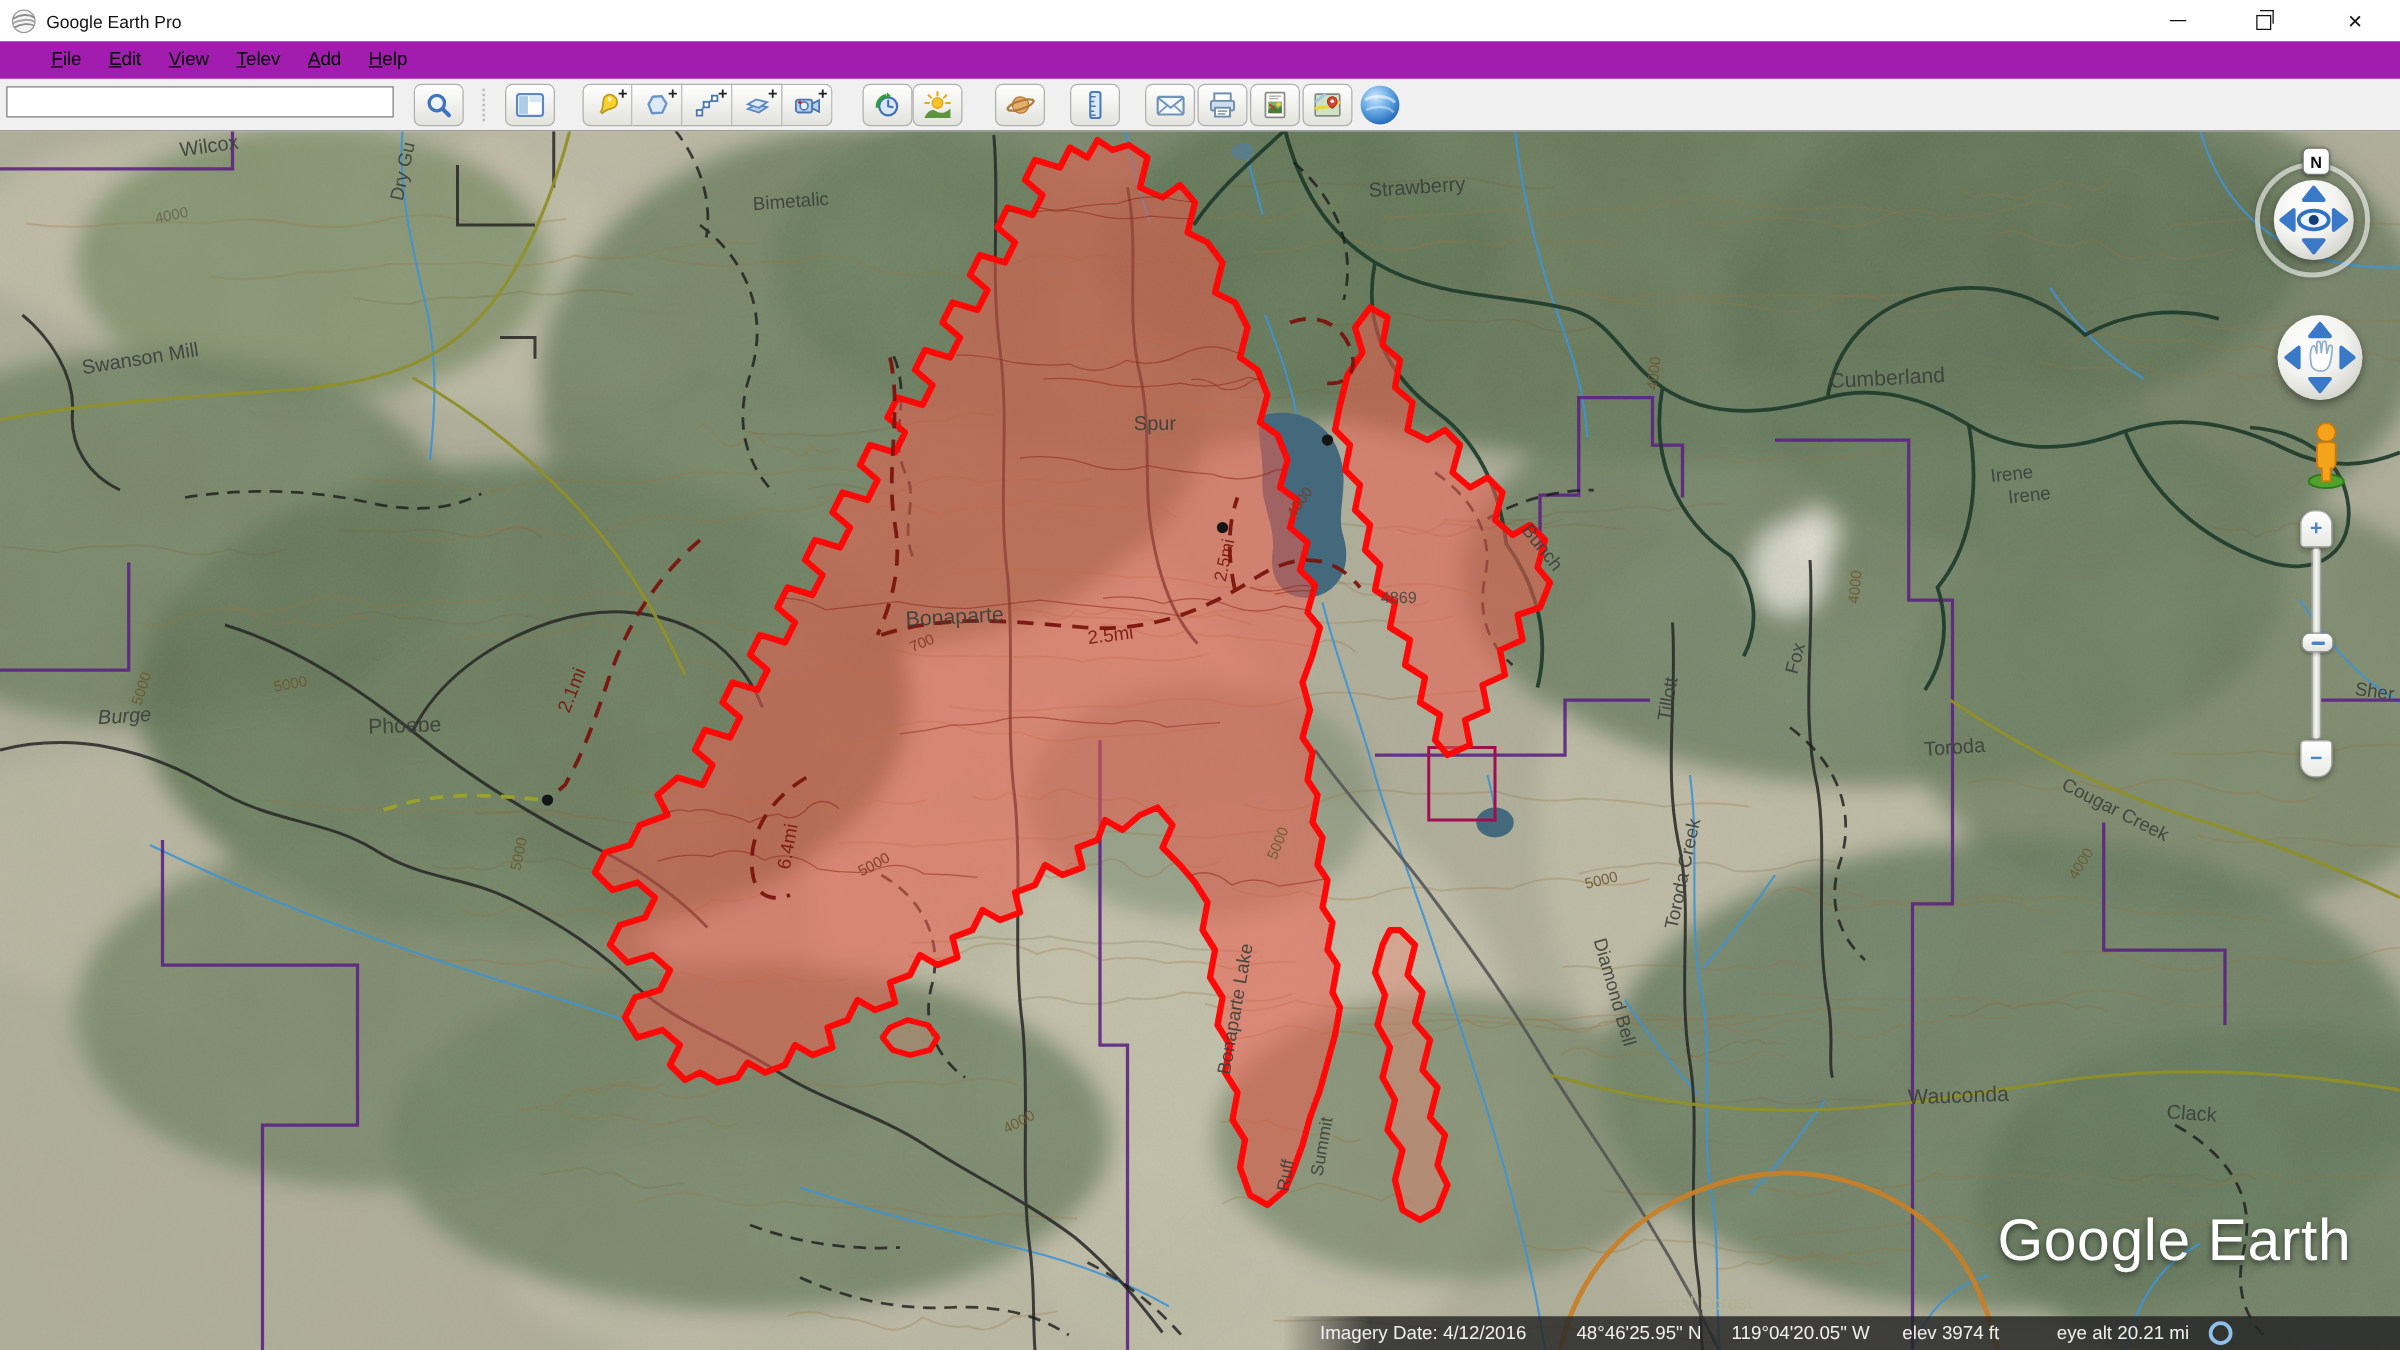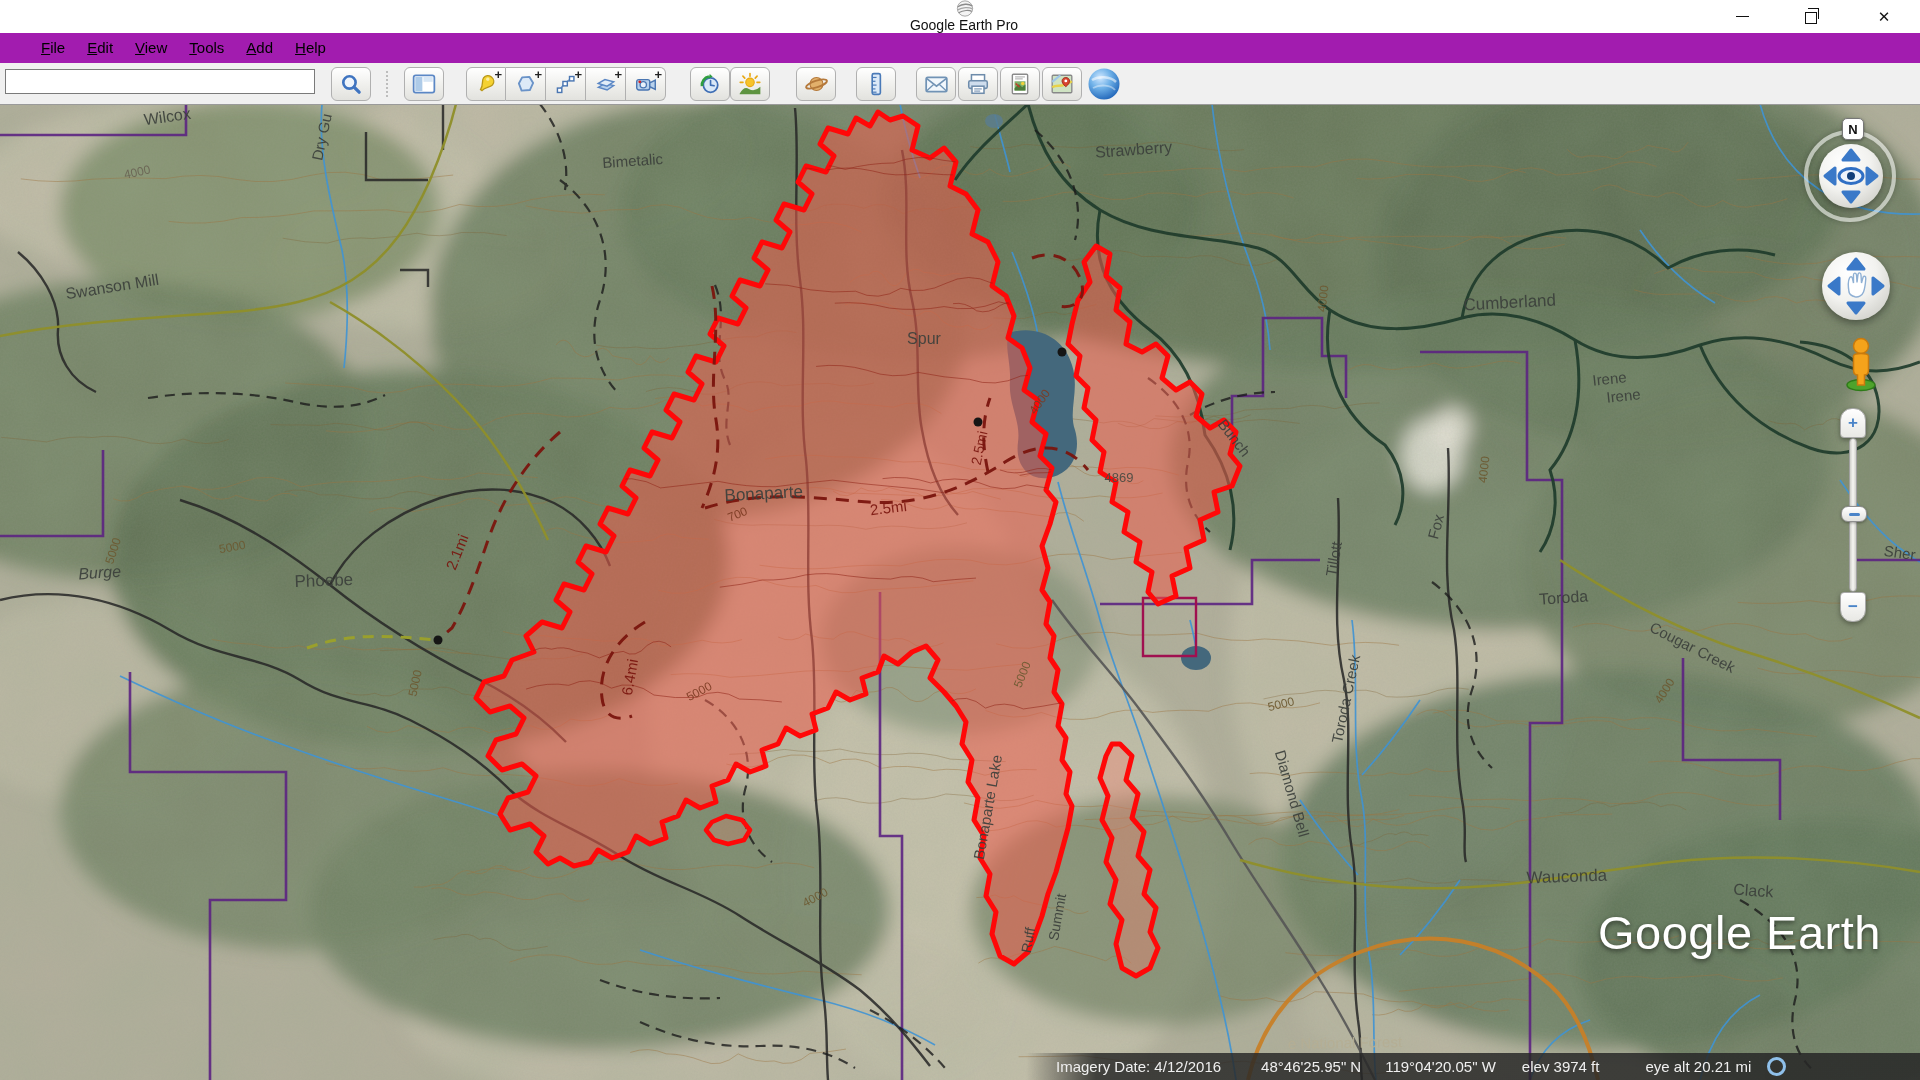--- a/index.html
+++ b/index.html
@@ -1,21 +1,21 @@
 <!DOCTYPE html>
 <html><head>
 <meta charset="utf-8">
 <style>
   html,body{margin:0;padding:0;}
   body{width:1920px;height:1080px;overflow:hidden;position:relative;
        font-family:"Liberation Sans",sans-serif;background:#fff;-webkit-font-smoothing:antialiased;}
 
   
   #titlebar{position:absolute;left:0;top:0;width:1920px;height:33px;background:#ffffff;
-            display:flex;align-items:center;z-index:30;flex-direction:column;}
+            display:flex;align-items:center;z-index:30;}
   #app-icon{margin-left:9px;width:20px;height:20px;}
   #app-title{margin-left:8px;font-size:14px;color:#111;}
   .winbtn{position:absolute;top:0;height:33px;display:flex;align-items:center;justify-content:center;color:#111;}
   #btn-min{left:1714px;width:56px;}
   #btn-restore{left:1783px;width:56px;}
   #btn-close{left:1852px;width:64px;font-size:15px;}
   #btn-min .glyph{width:13px;border-top:1.6px solid #111;display:block;}
   #btn-restore .glyph{width:10px;height:10px;border:1.4px solid #111;position:relative;background:#fff;margin-top:2px;}
   #btn-restore .glyph:before{content:"";position:absolute;left:2px;top:-5px;width:10px;height:10px;border:1.4px solid #111;border-bottom:none;border-left:none;}
 
@@ -79,21 +79,21 @@
              display:flex;align-items:center;color:#efefef;font-size:15px;white-space:nowrap;}
   #statusbar span{display:inline-block;}
   #st-imagery{margin-left:30px;}
   #st-lat{margin-left:40px;}
   #st-lon{margin-left:24px;}
   #st-elev{margin-left:26px;}
   #st-eye{margin-left:46px;}
   #st-stream{margin-left:16px;width:13px;height:13px;border:3.5px solid #8fc0ea;border-radius:50%;box-sizing:content-box;}
 
   
-  #ge-logo{position:absolute;left:1598px;top:905px;z-index:15;color:#fff;font-size:47px;letter-spacing:0.5px;
+  #ge-logo{position:absolute;left:1598px;top:964px;z-index:15;color:#fff;font-size:47px;letter-spacing:0.5px;
            text-shadow:0 2px 5px rgba(0,0,0,0.55);}
 </style>
 </head>
 <body>
 
 <div id="titlebar">
   <svg id="app-icon" viewBox="0 0 20 20">
     <circle cx="10" cy="10" r="9" fill="#f4f4f4" stroke="#9a9a9a" stroke-width="1"></circle>
     <path d="M1.5 8 C7 4.5 14 4 18.5 7" fill="none" stroke="#8b8b8b" stroke-width="1.6"></path>
     <path d="M1.2 11.5 C7 8.5 14.5 8 18.8 10.5" fill="none" stroke="#a7a7a7" stroke-width="1.6"></path>
@@ -108,21 +108,21 @@
     </div>
   <div id="btn-close" class="winbtn">
       <span>✕</span>
     </div>
 </div>
 
 <div id="menubar">
   <span class="menu-item"><span class="mi-u">F</span><span>ile</span></span>
   <span class="menu-item"><span class="mi-u">E</span><span>dit</span></span>
   <span class="menu-item"><span class="mi-u">V</span><span>iew</span></span>
-  <span class="menu-item"><span class="mi-u">T</span><span>ools</span></span>
+  <span class="menu-item"><span class="mi-u">T</span><span>elev</span></span>
   <span class="menu-item"><span class="mi-u">A</span><span>dd</span></span>
   <span class="menu-item"><span class="mi-u">H</span><span>elp</span></span>
 </div>
 
 <div id="toolbar">
   <input id="search-input" value="" placeholder="" style="">
   <div class="tbtn" style="left:331px;">
     <svg width="22" height="22" viewBox="0 0 20 20">
       <circle cx="8.6" cy="8.6" r="5.6" fill="#eef4fb" stroke="#3f74c0" stroke-width="2.4"></circle>
       <line x1="12.8" y1="12.8" x2="17.4" y2="17.4" stroke="#3f74c0" stroke-width="3" stroke-linecap="round"></line>

